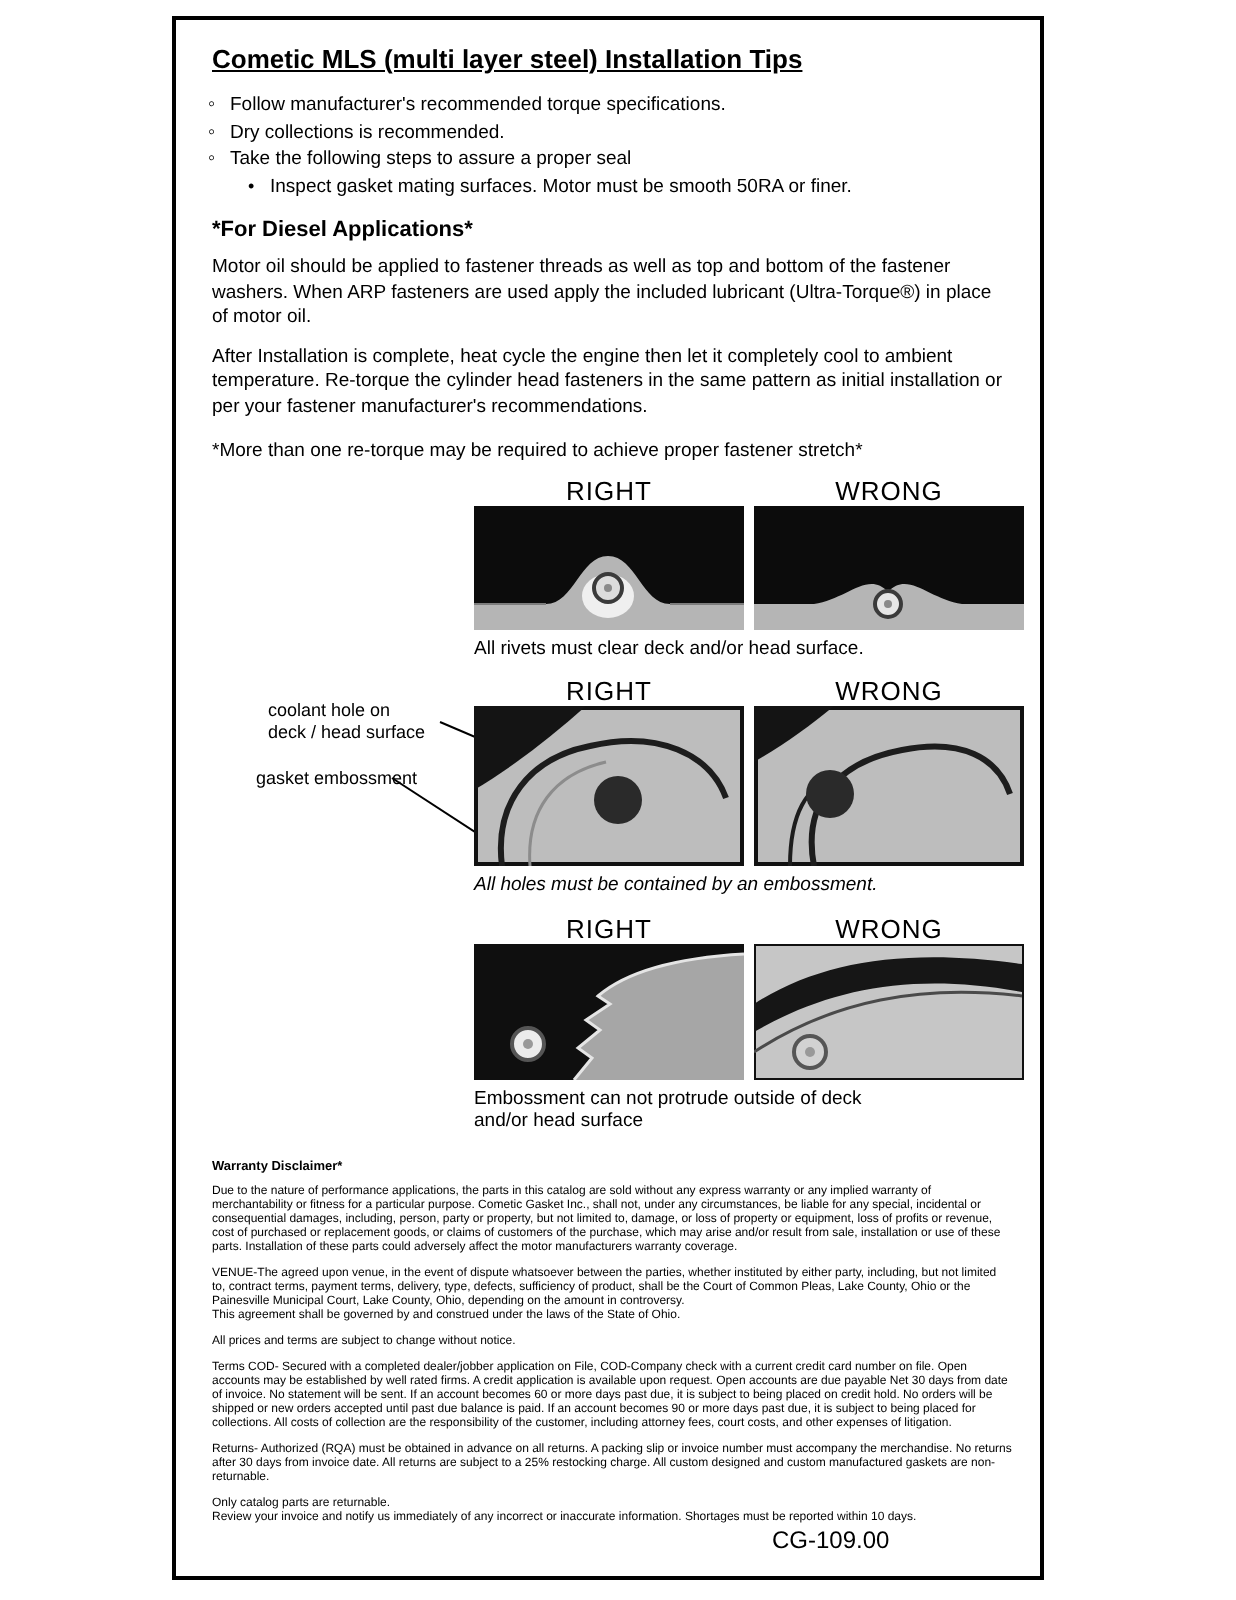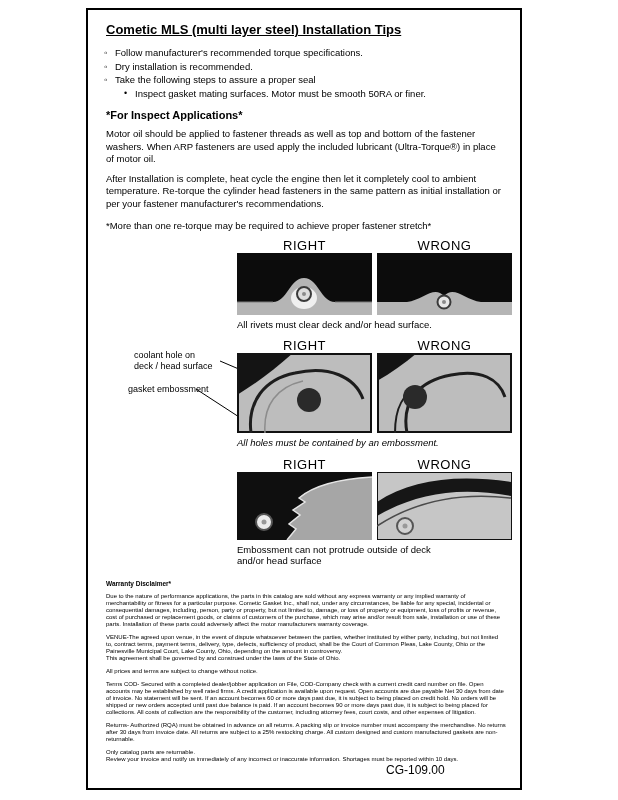--- a/index.html
+++ b/index.html
@@ -43,28 +43,28 @@
 </head>
 <body>
 
 <div class="frame">
   <div class="content">
 
     <h1 class="title">Cometic MLS (multi layer steel) Installation Tips</h1>
 
     <ul class="bullets">
       <li><span>Follow manufacturer's recommended torque specifications.</span></li>
-      <li><span>Dry installation is recommended.</span></li>
+      <li><span>Dry collections is recommended.</span></li>
       <li><span>Take the following steps to assure a proper seal</span></li>
     </ul>
     <ul class="subbullets">
       <li><span>Inspect gasket mating surfaces.  Motor must be smooth 50RA or finer.</span></li>
     </ul>
 
-    <h2 class="diesel">*For Inspect Applications*</h2>
+    <h2 class="diesel">*For Diesel Applications*</h2>
     <p class="para">Motor oil should be applied to fastener threads as well as top and bottom of the fastener washers. When ARP fasteners are used apply the included lubricant (Ultra-Torque®) in place of motor oil.</p>
     <p class="para">After Installation is complete, heat cycle the engine then let it completely cool to ambient temperature. Re-torque the cylinder head fasteners in the same pattern as initial installation or per your fastener manufacturer's recommendations.</p>
     <p class="para note">*More than one re-torque may be required to achieve proper fastener stretch*</p>
 
     <div class="diagram-section">
 
       <div class="dlabel" style="left:133px; top:0;">RIGHT</div>
       <div class="dlabel" style="left:273px; top:0;">WRONG</div>
 
       <svg class="dimg" style="left:133px; top:15px;" width="135" height="62" viewBox="0 0 135 62">

